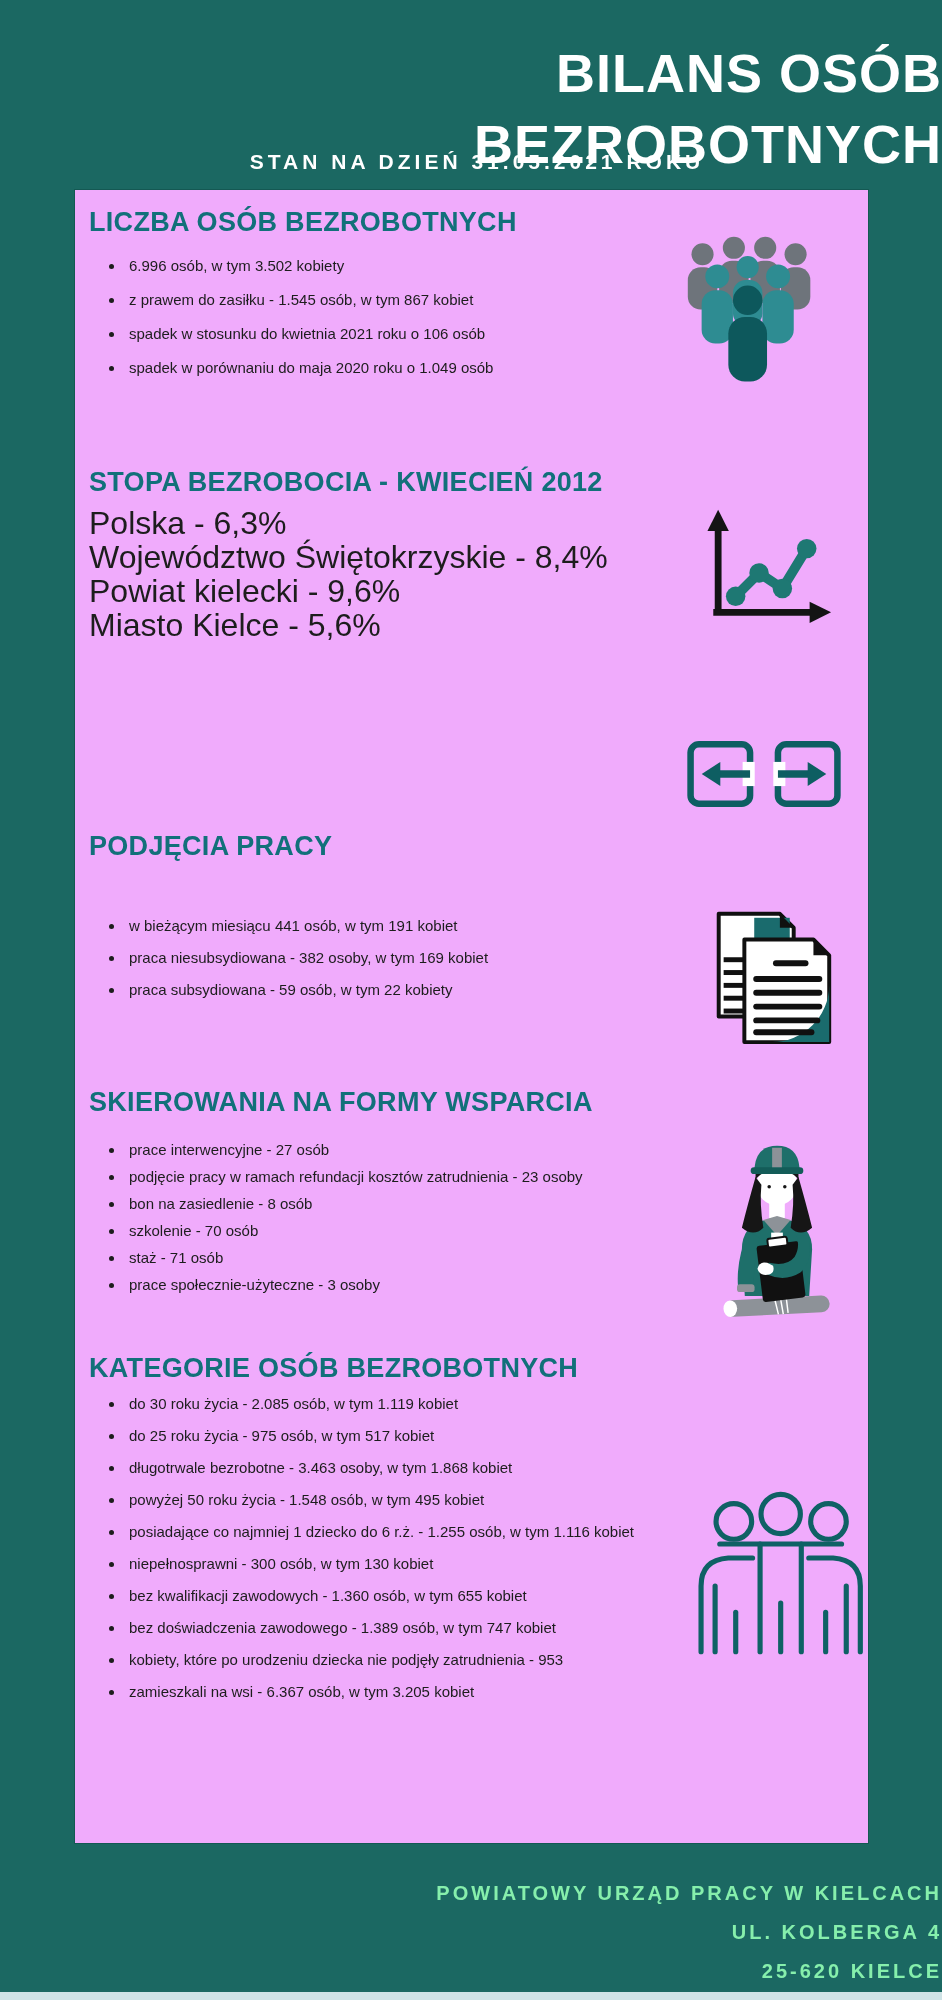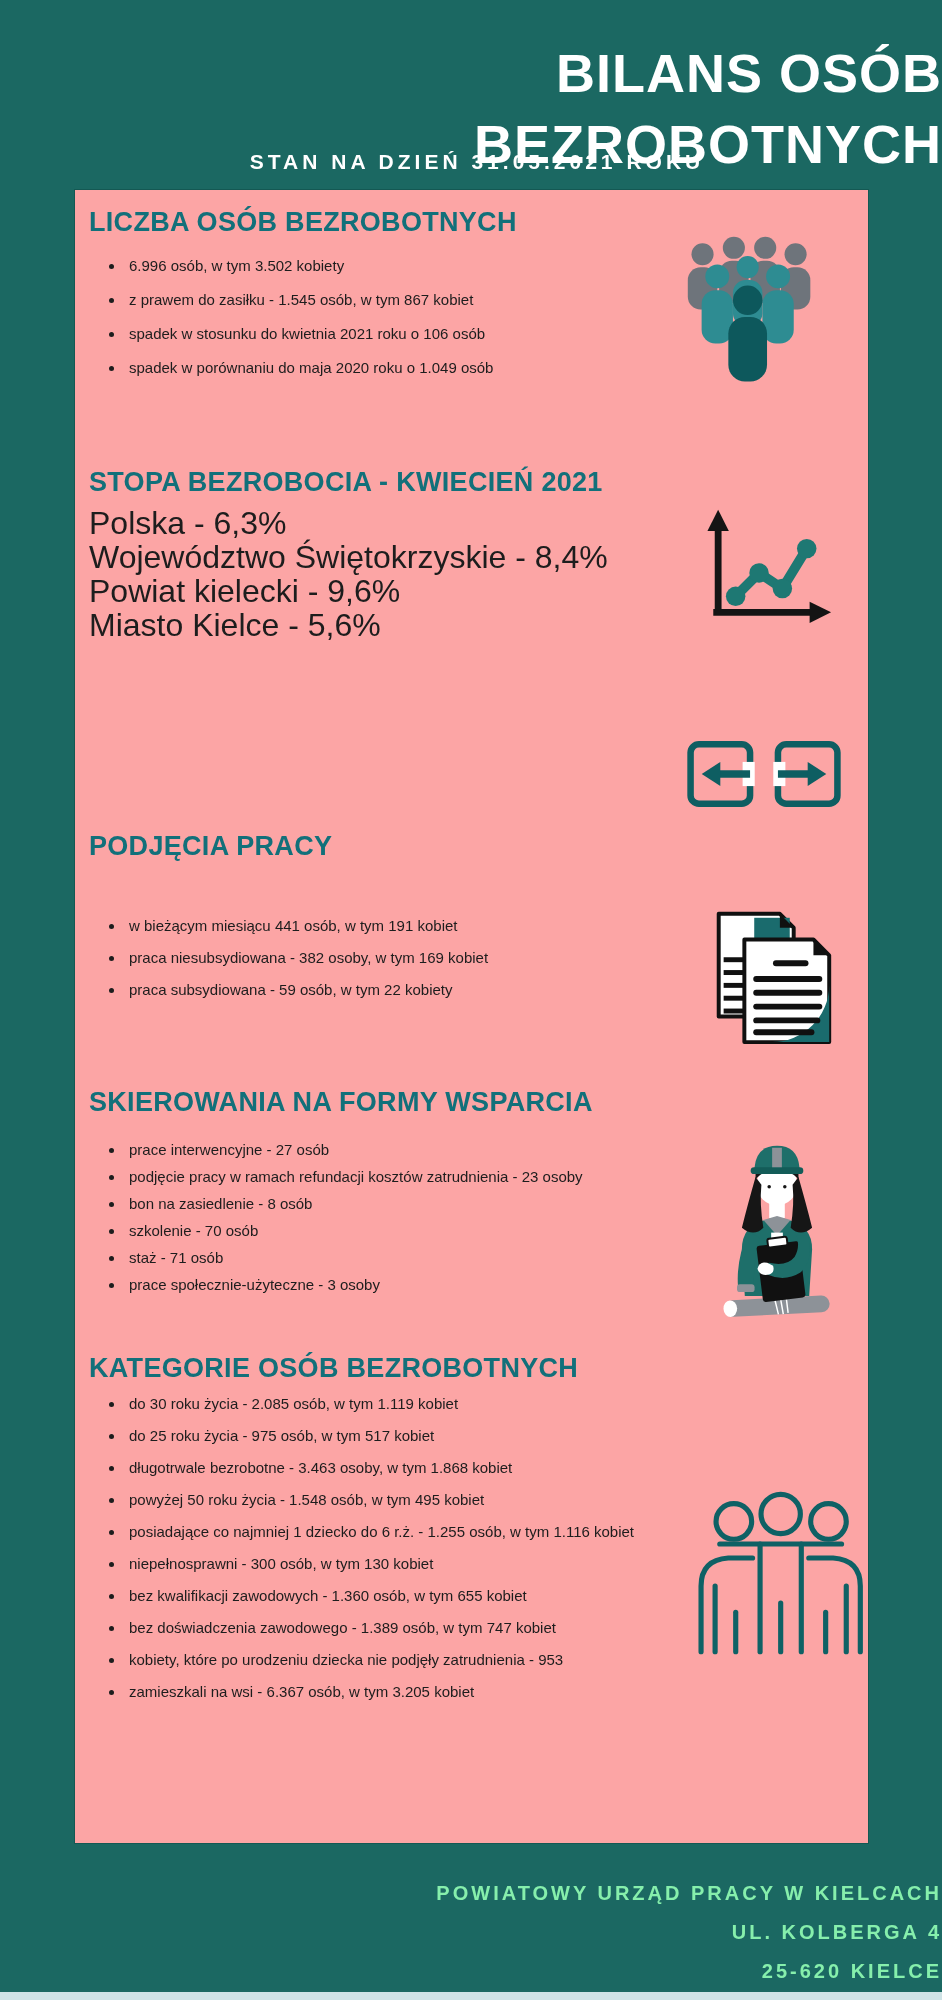--- a/index.html
+++ b/index.html
@@ -13,21 +13,21 @@
     position:absolute;top:6px;left:0;width:100%;text-align:right;
     color:#ffffff;font-weight:700;font-size:54px;line-height:71px;letter-spacing:1px;margin-top:32px;
   }
   .subtitle{
     position:absolute;top:150px;left:6px;width:100%;text-align:center;
     color:#ffffff;font-weight:700;font-size:21px;letter-spacing:4px;
   }
   
   .card{
     position:absolute;left:75px;top:190px;width:793px;height:1653px;
-    background:#fca5a5;box-shadow:0 0 0 1px rgba(0,40,38,.25);
+    background:#f0abfc;box-shadow:0 0 0 1px rgba(0,40,38,.25);
   }
   .section{position:absolute;left:14px;}
   .heading{
     margin:0;font-size:27px;font-weight:700;color:#12707a;letter-spacing:.3px;line-height:32px;
   }
   ul.bullets{margin:12px 0 0 0;padding:0 0 0 36px;}
   ul.bullets li{font-size:15px;line-height:32px;color:#1d1d1d;padding-left:4px;}
   #section-liczba{top:16px;} #section-liczba .bullets{max-width:560px;}
   #section-liczba .bullets li{margin-bottom:2px;}
   #section-stopa{top:276px;}
@@ -70,21 +70,21 @@
     <h2 class="heading">LICZBA OSÓB BEZROBOTNYCH</h2>
     <ul class="bullets">
         <li>6.996 osób, w tym 3.502 kobiety</li>
         <li>z prawem do zasiłku - 1.545 osób, w tym 867 kobiet</li>
         <li>spadek w stosunku do kwietnia 2021 roku o 106 osób</li>
         <li>spadek w porównaniu do maja 2020 roku o 1.049 osób</li>
       </ul>
   </div>
 
   <div class="section" id="section-stopa">
-    <h2 class="heading">STOPA BEZROBOCIA - KWIECIEŃ 2021</h2>
+    <h2 class="heading">STOPA BEZROBOCIA - KWIECIEŃ 2012</h2>
     <div class="plain-lines">
         <div class="plain-line">Polska - 6,3%</div>
         <div class="plain-line">Województwo Świętokrzyskie - 8,4%</div>
         <div class="plain-line">Powiat kielecki - 9,6%</div>
         <div class="plain-line">Miasto Kielce - 5,6%</div>
       </div>
   </div>
 
 
   <div class="section" id="section-podjecia">

